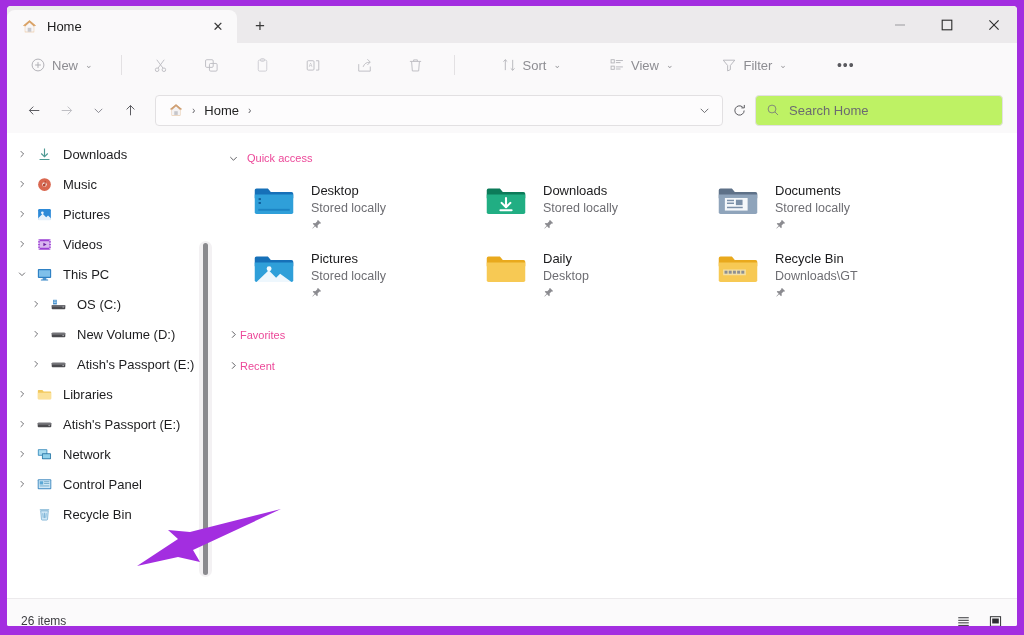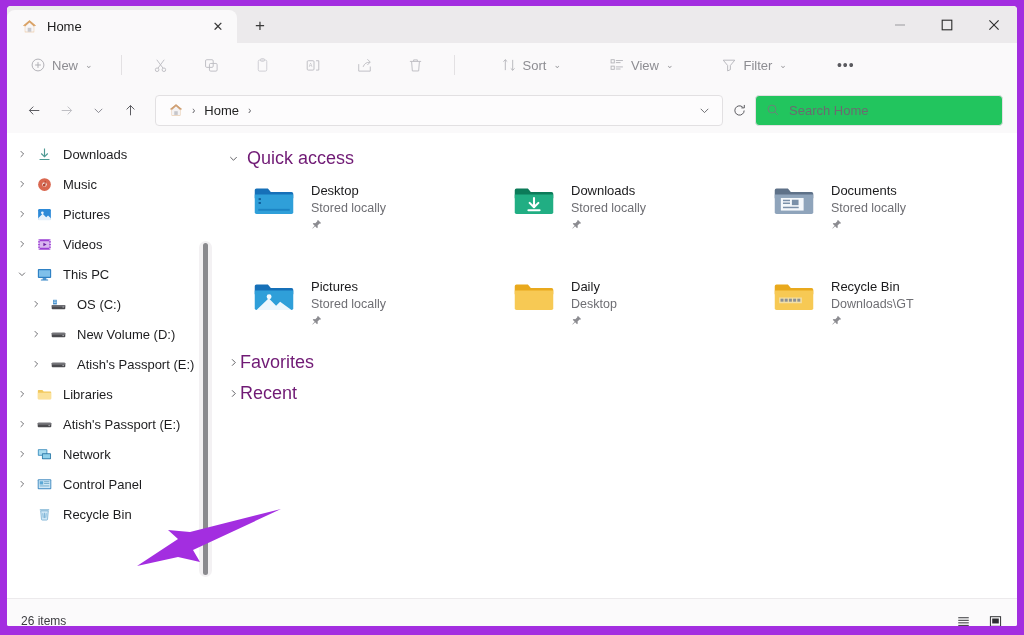--- a/index.html
+++ b/index.html
@@ -145,21 +145,21 @@
   .crumb-sep { color: #5e5e63; font-size: 10px; padding: 0 3px; }
   .crumb-flex { flex: 1; }
   #bc-chevron, #refresh-btn {
     width: 28px; height: 28px;
     display: flex; align-items: center; justify-content: center;
     color: #4a4a4f;
   }
   #searchbox {
     width: 248px;
     height: 31px;
-    background: #22c55e;
+    background: #bef264;
     border: 1px solid #e2e0e2;
     border-radius: 4px;
     display: flex;
     align-items: center;
     padding: 0 10px;
     gap: 9px;
     margin-left: 0;
   }
   #search-input {
     border: none; outline: none; background: transparent;
@@ -248,29 +248,28 @@
     height: 26px;
     padding-left: 6px;
     margin-bottom: 2px;
   }
   .group-chev {
     font-size: 10px;
     color: #444449;
     width: 12px;
     display: flex; justify-content: center;
   }
-  .group-title { font-size: 18px; color: #701a75; }
+  .group-title { font-size: 11px; color: #ec4899; }
   #qa-grid {
     display: grid;
     grid-template-columns: 232px 232px 232px;
     column-gap: 0;
     row-gap: 0;
     padding-left: 32px;
     margin-top: 6px;
-    gap: 28px;
   }
   .qa-item {
     display: flex;
     gap: 14px;
     height: 68px;
     align-items: flex-start;
     padding-top: 4px;
   }
   .qa-icon { width: 44px; height: 40px; flex: 0 0 44px; margin-top: 3px; }
   .qa-text { display: flex; flex-direction: column; padding-top: 1px; }

